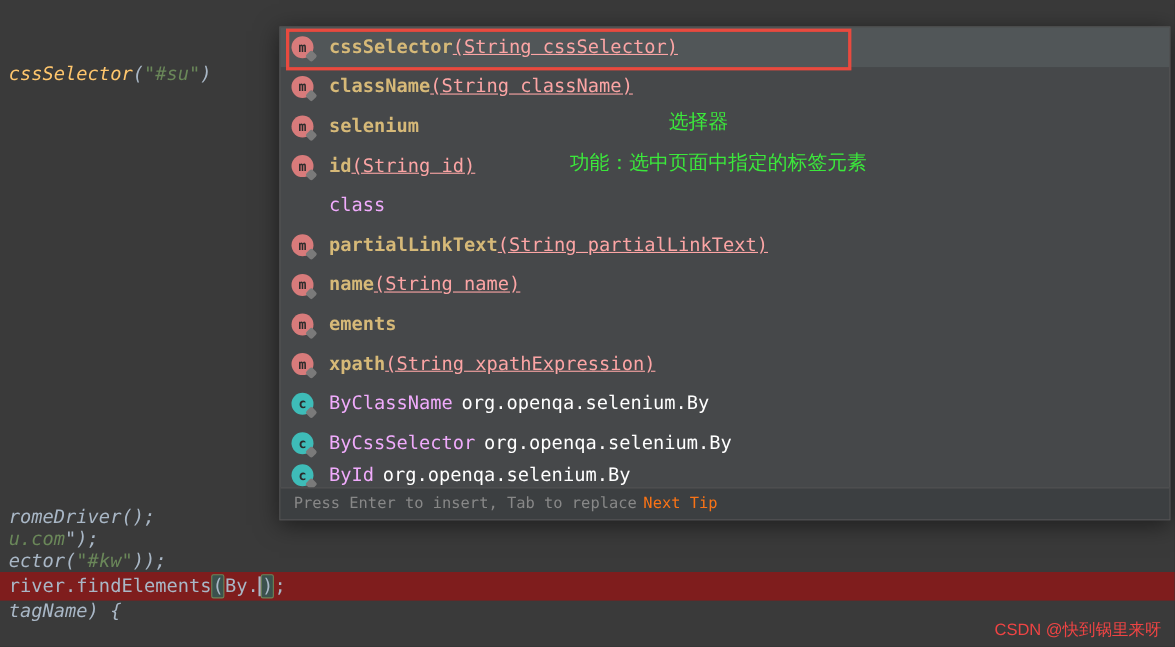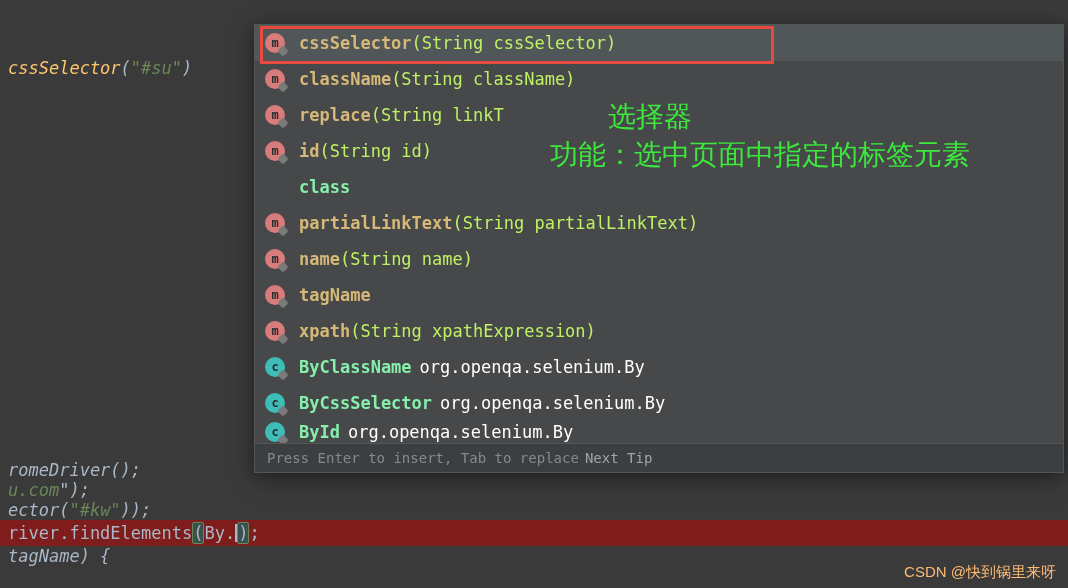--- a/index.html
+++ b/index.html
@@ -131,58 +131,58 @@
       border-radius: 2px;
       transform: rotate(45deg);
     }
     .icon-blank {
       width: 20px;
       height: 20px;
       margin-right: 14px;
       flex-shrink: 0;
     }
     .method-name { color: #d6b978; font-weight: bold; }
-    .method-name-normal { color: #86efac; font-weight: bold; }
-    .params { color: #bef264; }
+    .method-name-normal { color: #f0abfc; font-weight: normal; }
+    .params { color: #fca5a5; text-decoration: underline; }
     .pkg { color: #ffffff; margin-left: 8px; }
     .red-box {
       position: absolute;
       top: 26px;
       left: 260px;
       width: 514px;
       height: 38px;
       border: 3px solid #e84a3f;
       z-index: 200;
       pointer-events: none;
     }
     .annotation {
       position: absolute;
       color: #3be83b;
-      font-size: 28px;
+      font-size: 18px;
       z-index: 201;
       font-family: 'Microsoft YaHei', sans-serif;
       font-weight: normal;
       pointer-events: none;
     }
     .popup-footer {
       background: #3c3f41;
       border-top: 1px solid #555;
       padding: 6px 12px;
       font-size: 14px;
       color: #888;
       display: flex;
       align-items: center;
       text-align: center;
     }
-    .link { color: #a3a3a3; margin-left: 6px; }
+    .link { color: #f97316; margin-left: 6px; }
     .watermark {
       position: absolute;
       bottom: 6px;
       right: 12px;
-      color: #fdba74;
+      color: #ef4444;
       font-size: 15px;
       font-family: 'Microsoft YaHei', sans-serif;
       margin-top: 40px;
     }
   </style>
 </head>
 <body>
 
 <div class="editor-bg"></div>
 
@@ -204,22 +204,21 @@
     <span class="method-name">cssSelector</span>
     <span class="params">(String cssSelector)</span>
   </div>
   <div class="completion-item">
     <span class="icon-m">m</span>
     <span class="method-name">className</span>
     <span class="params">(String className)</span>
   </div>
   <div class="completion-item">
     <span class="icon-m">m</span>
-    <span class="method-name">replace</span>
-    <span class="params">(String linkT</span>
+    <span class="method-name">selenium</span>
   </div>
   <div class="completion-item">
     <span class="icon-m">m</span>
     <span class="method-name">id</span>
     <span class="params">(String id)</span>
   </div>
   <div class="completion-item">
     <span class="icon-blank"></span>
     <span class="method-name-normal">class</span>
   </div>
@@ -228,21 +227,21 @@
     <span class="method-name">partialLinkText</span>
     <span class="params">(String partialLinkText)</span>
   </div>
   <div class="completion-item">
     <span class="icon-m">m</span>
     <span class="method-name">name</span>
     <span class="params">(String name)</span>
   </div>
   <div class="completion-item">
     <span class="icon-m">m</span>
-    <span class="method-name">tagName</span>
+    <span class="method-name">ements</span>
   </div>
   <div class="completion-item">
     <span class="icon-m">m</span>
     <span class="method-name">xpath</span>
     <span class="params">(String xpathExpression)</span>
   </div>
   <div class="completion-item">
     <span class="icon-c">c</span>
     <span class="method-name-normal">ByClassName</span>
     <span class="pkg">org.openqa.selenium.By</span>
@@ -258,15 +257,15 @@
     <span class="pkg">org.openqa.selenium.By</span>
   </div>
   <div class="popup-footer">
     <span>Press Enter to insert, Tab to replace</span>
     <span class="link">Next Tip</span>
   </div>
 </div>
 
 <div class="red-box"></div>
 <div class="annotation" style="top:98px; left:608px;">选择器</div>
-<div class="annotation" style="top:136px; left:518px;margin-left:32px;">功能：选中页面中指定的标签元素</div>
+<div class="annotation" style="top:136px; left:518px;">功能：选中页面中指定的标签元素</div>
 
 <div class="watermark">CSDN @快到锅里来呀</div>
 
 </body></html>

